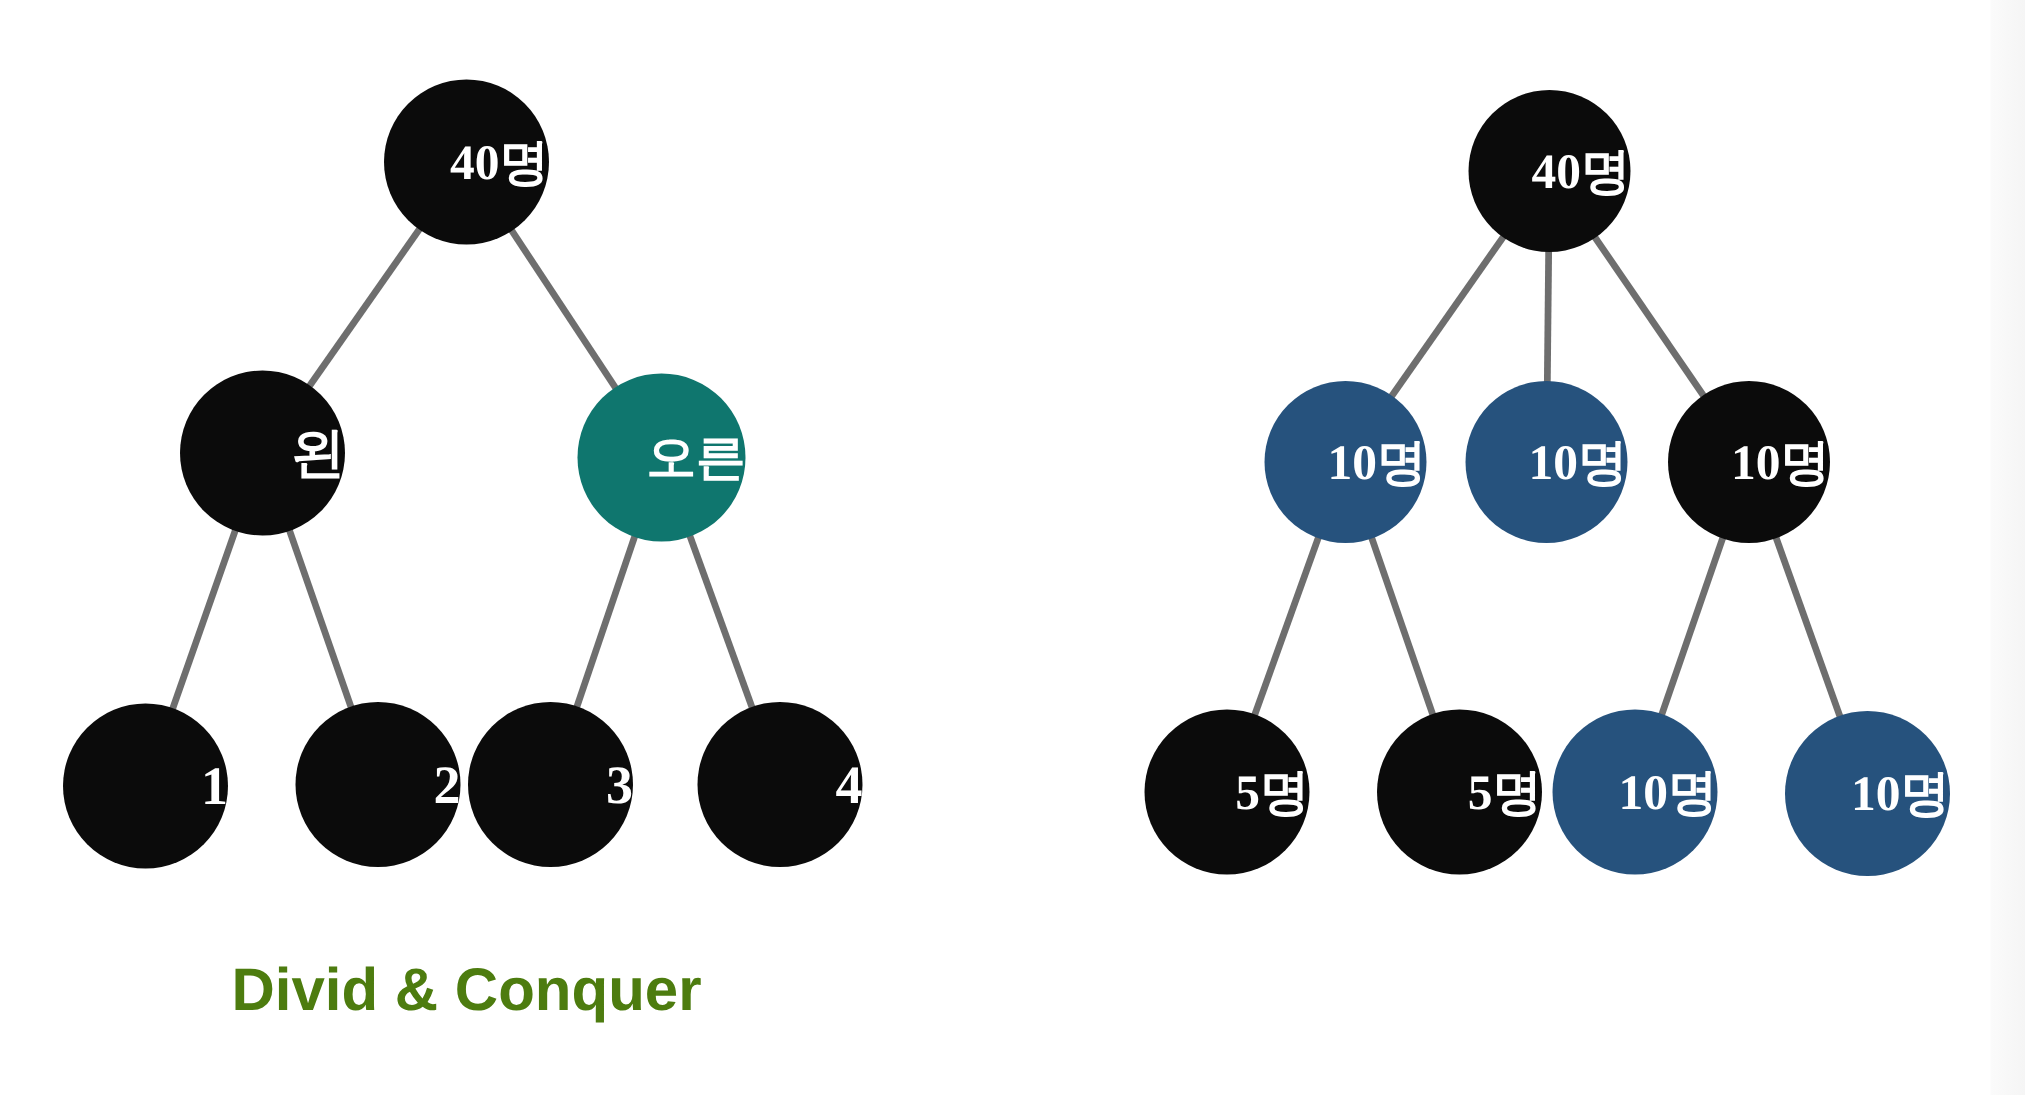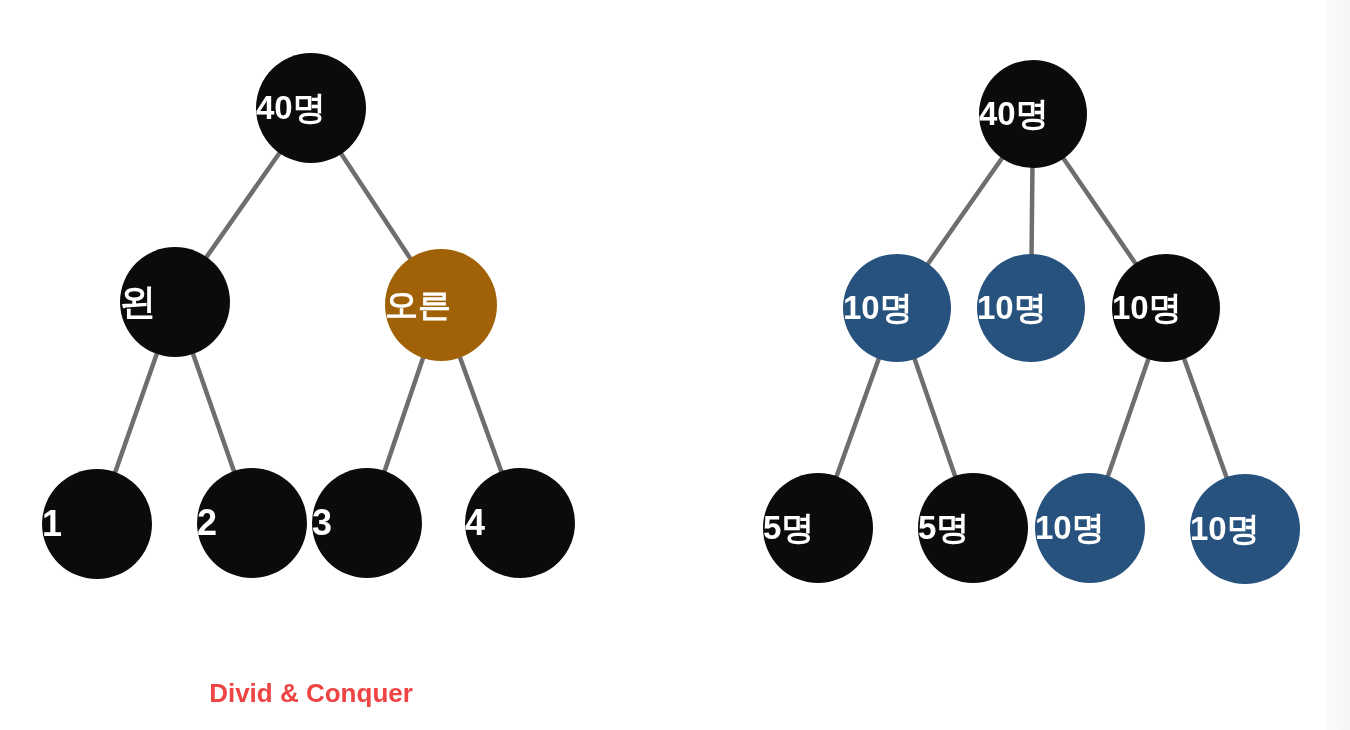--- a/index.html
+++ b/index.html
@@ -27,39 +27,39 @@
     left: 0; top: 0;
     width: 1350px;
     height: 730px;
     z-index: 2;
   }
   .tree-node {
     position: absolute;
     border-radius: 50%;
     display: flex;
     align-items: center;
-    justify-content: flex-start;
+    justify-content: flex-end;
     color: #ffffff;
     font-weight: bold;
     font-size: 33px;
     letter-spacing: 0px;
     box-sizing: border-box;
+    font-family: Liberation Serif, serif;
   }
   .tree-node.single {
     font-size: 36px;
   }
   .caption {
     position: absolute;
     transform: translateX(-50%);
-    font-size: 26px;
+    font-size: 40px;
     font-weight: bold;
-    color: #ef4444;
+    color: #4d7c0f;
     white-space: nowrap;
     z-index: 3;
-    margin-top: 40px;
   }
   .right-strip {
     position: absolute;
     top: 0;
     right: 0;
     width: 23px;
     height: 730px;
     background: linear-gradient(to right, #fbfbfb, #f5f5f5);
     z-index: 0;
   }
@@ -84,21 +84,21 @@
       <line x1="1166" y1="308" x2="1090" y2="528" stroke="#6e6e6e" stroke-width="4.5"></line>
       <line x1="1166" y1="308" x2="1245" y2="529" stroke="#6e6e6e" stroke-width="4.5"></line>
     </svg>
   <div id="nodes-layer">
       <div class="tree-node" style="left: 256px; top: 53px; width: 110px; height: 110px; background: rgb(11, 11, 11);">
         <span>40명</span>
       </div>
       <div class="tree-node single" style="left: 120px; top: 247px; width: 110px; height: 110px; background: rgb(11, 11, 11);">
         <span>왼</span>
       </div>
-      <div class="tree-node" style="left: 385px; top: 249px; width: 112px; height: 112px; background: #a16207;">
+      <div class="tree-node" style="left: 385px; top: 249px; width: 112px; height: 112px; background: #0f766e;">
         <span>오른</span>
       </div>
       <div class="tree-node single" style="left: 42px; top: 469px; width: 110px; height: 110px; background: rgb(11, 11, 11);">
         <span>1</span>
       </div>
       <div class="tree-node single" style="left: 197px; top: 468px; width: 110px; height: 110px; background: rgb(11, 11, 11);">
         <span>2</span>
       </div>
       <div class="tree-node single" style="left: 312px; top: 468px; width: 110px; height: 110px; background: rgb(11, 11, 11);">
         <span>3</span>

